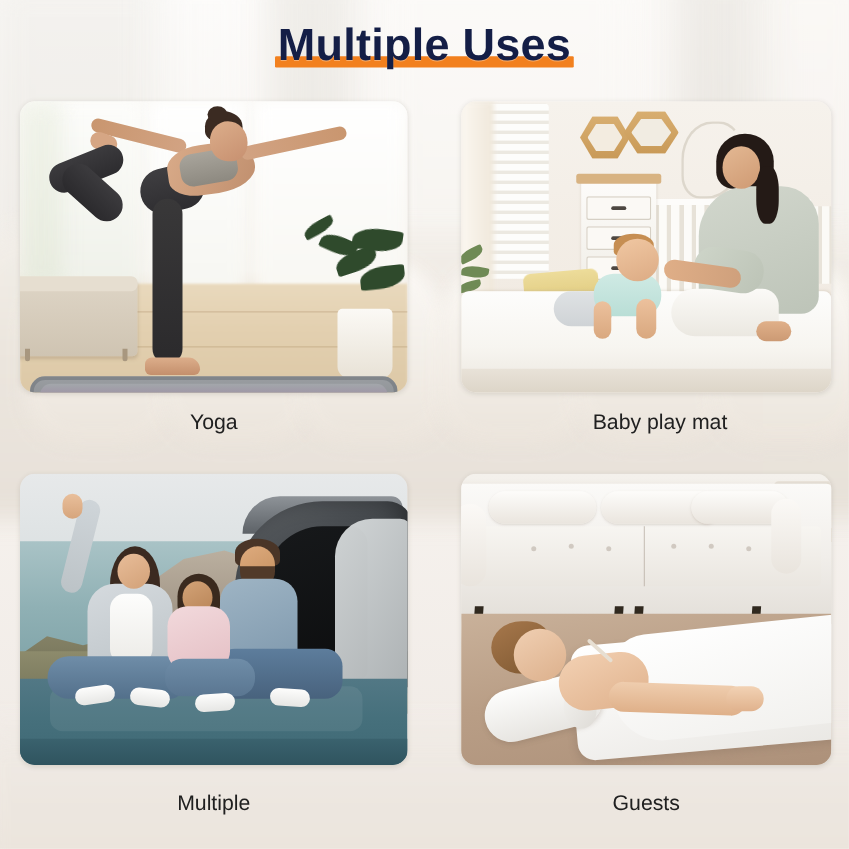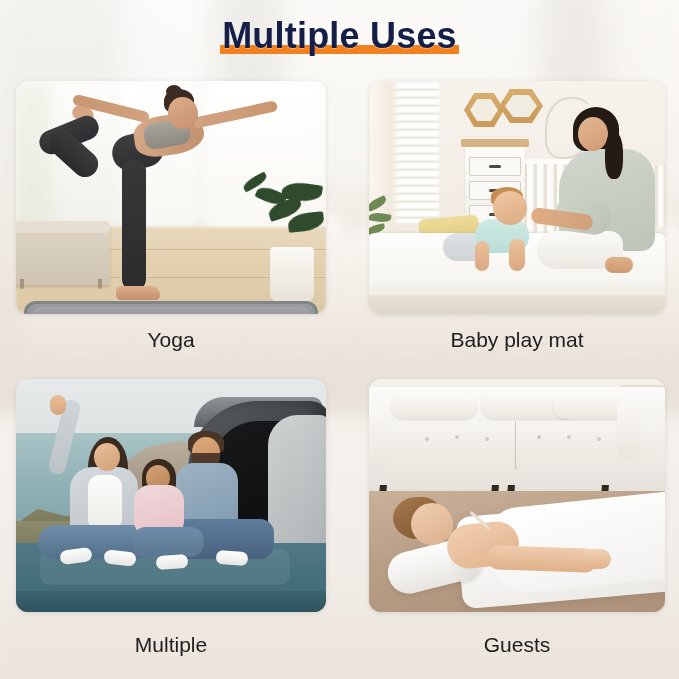--- a/index.html
+++ b/index.html
@@ -33,27 +33,27 @@
   #title-inner{display:inline-block;position:relative;padding:0 6px;}
   #title-underline{position:absolute;left:4px;right:4px;bottom:4px;height:9px;
     background:#f2801e;border-radius:1px;z-index:1;}
   #page-title{position:relative;z-index:2;font-size:36px;font-weight:bold;color:#141e46;
     letter-spacing:.2px;line-height:44px;
     text-shadow:0 1px 0 rgba(255,255,255,.35);margin-top:32px;}
 
   
   .panel{position:absolute;border-radius:12px;overflow:hidden;z-index:4;
     box-shadow:0 1px 4px rgba(90,80,70,.16);}
-  .caption{position:absolute;z-index:5;font-size:21px;color:#202020;text-align:center;
+  .caption{position:absolute;z-index:5;font-size:17px;color:#202020;text-align:center;
     width:310px;}
 
   #panel-yoga{left:16px;top:81px;width:310px;height:233px;}
   #cap-yoga{left:16px;top:328px;}
   #panel-baby{left:369px;top:81px;width:296px;height:233px;}
-  #cap-baby{left:369px;top:328px;width:296px;text-align:center;}
+  #cap-baby{left:380px;top:328px;width:296px;text-align:center;}
   #panel-camping{left:16px;top:379px;width:310px;height:233px;}
   #cap-camping{left:16px;top:633px;}
   #panel-guests{left:369px;top:379px;width:296px;height:233px;}
   #cap-guests{left:369px;top:633px;width:296px;}
 
   .scene{position:absolute;inset:0;overflow:hidden;}
 
   
   .yg-room{position:absolute;inset:0;background:linear-gradient(180deg,#fbfaf7 0%,#f7f4ef 58%,#efe7db 64%,#e8dcc9 100%);}
   .yg-win{position:absolute;top:0;height:160px;filter:blur(6px);}

